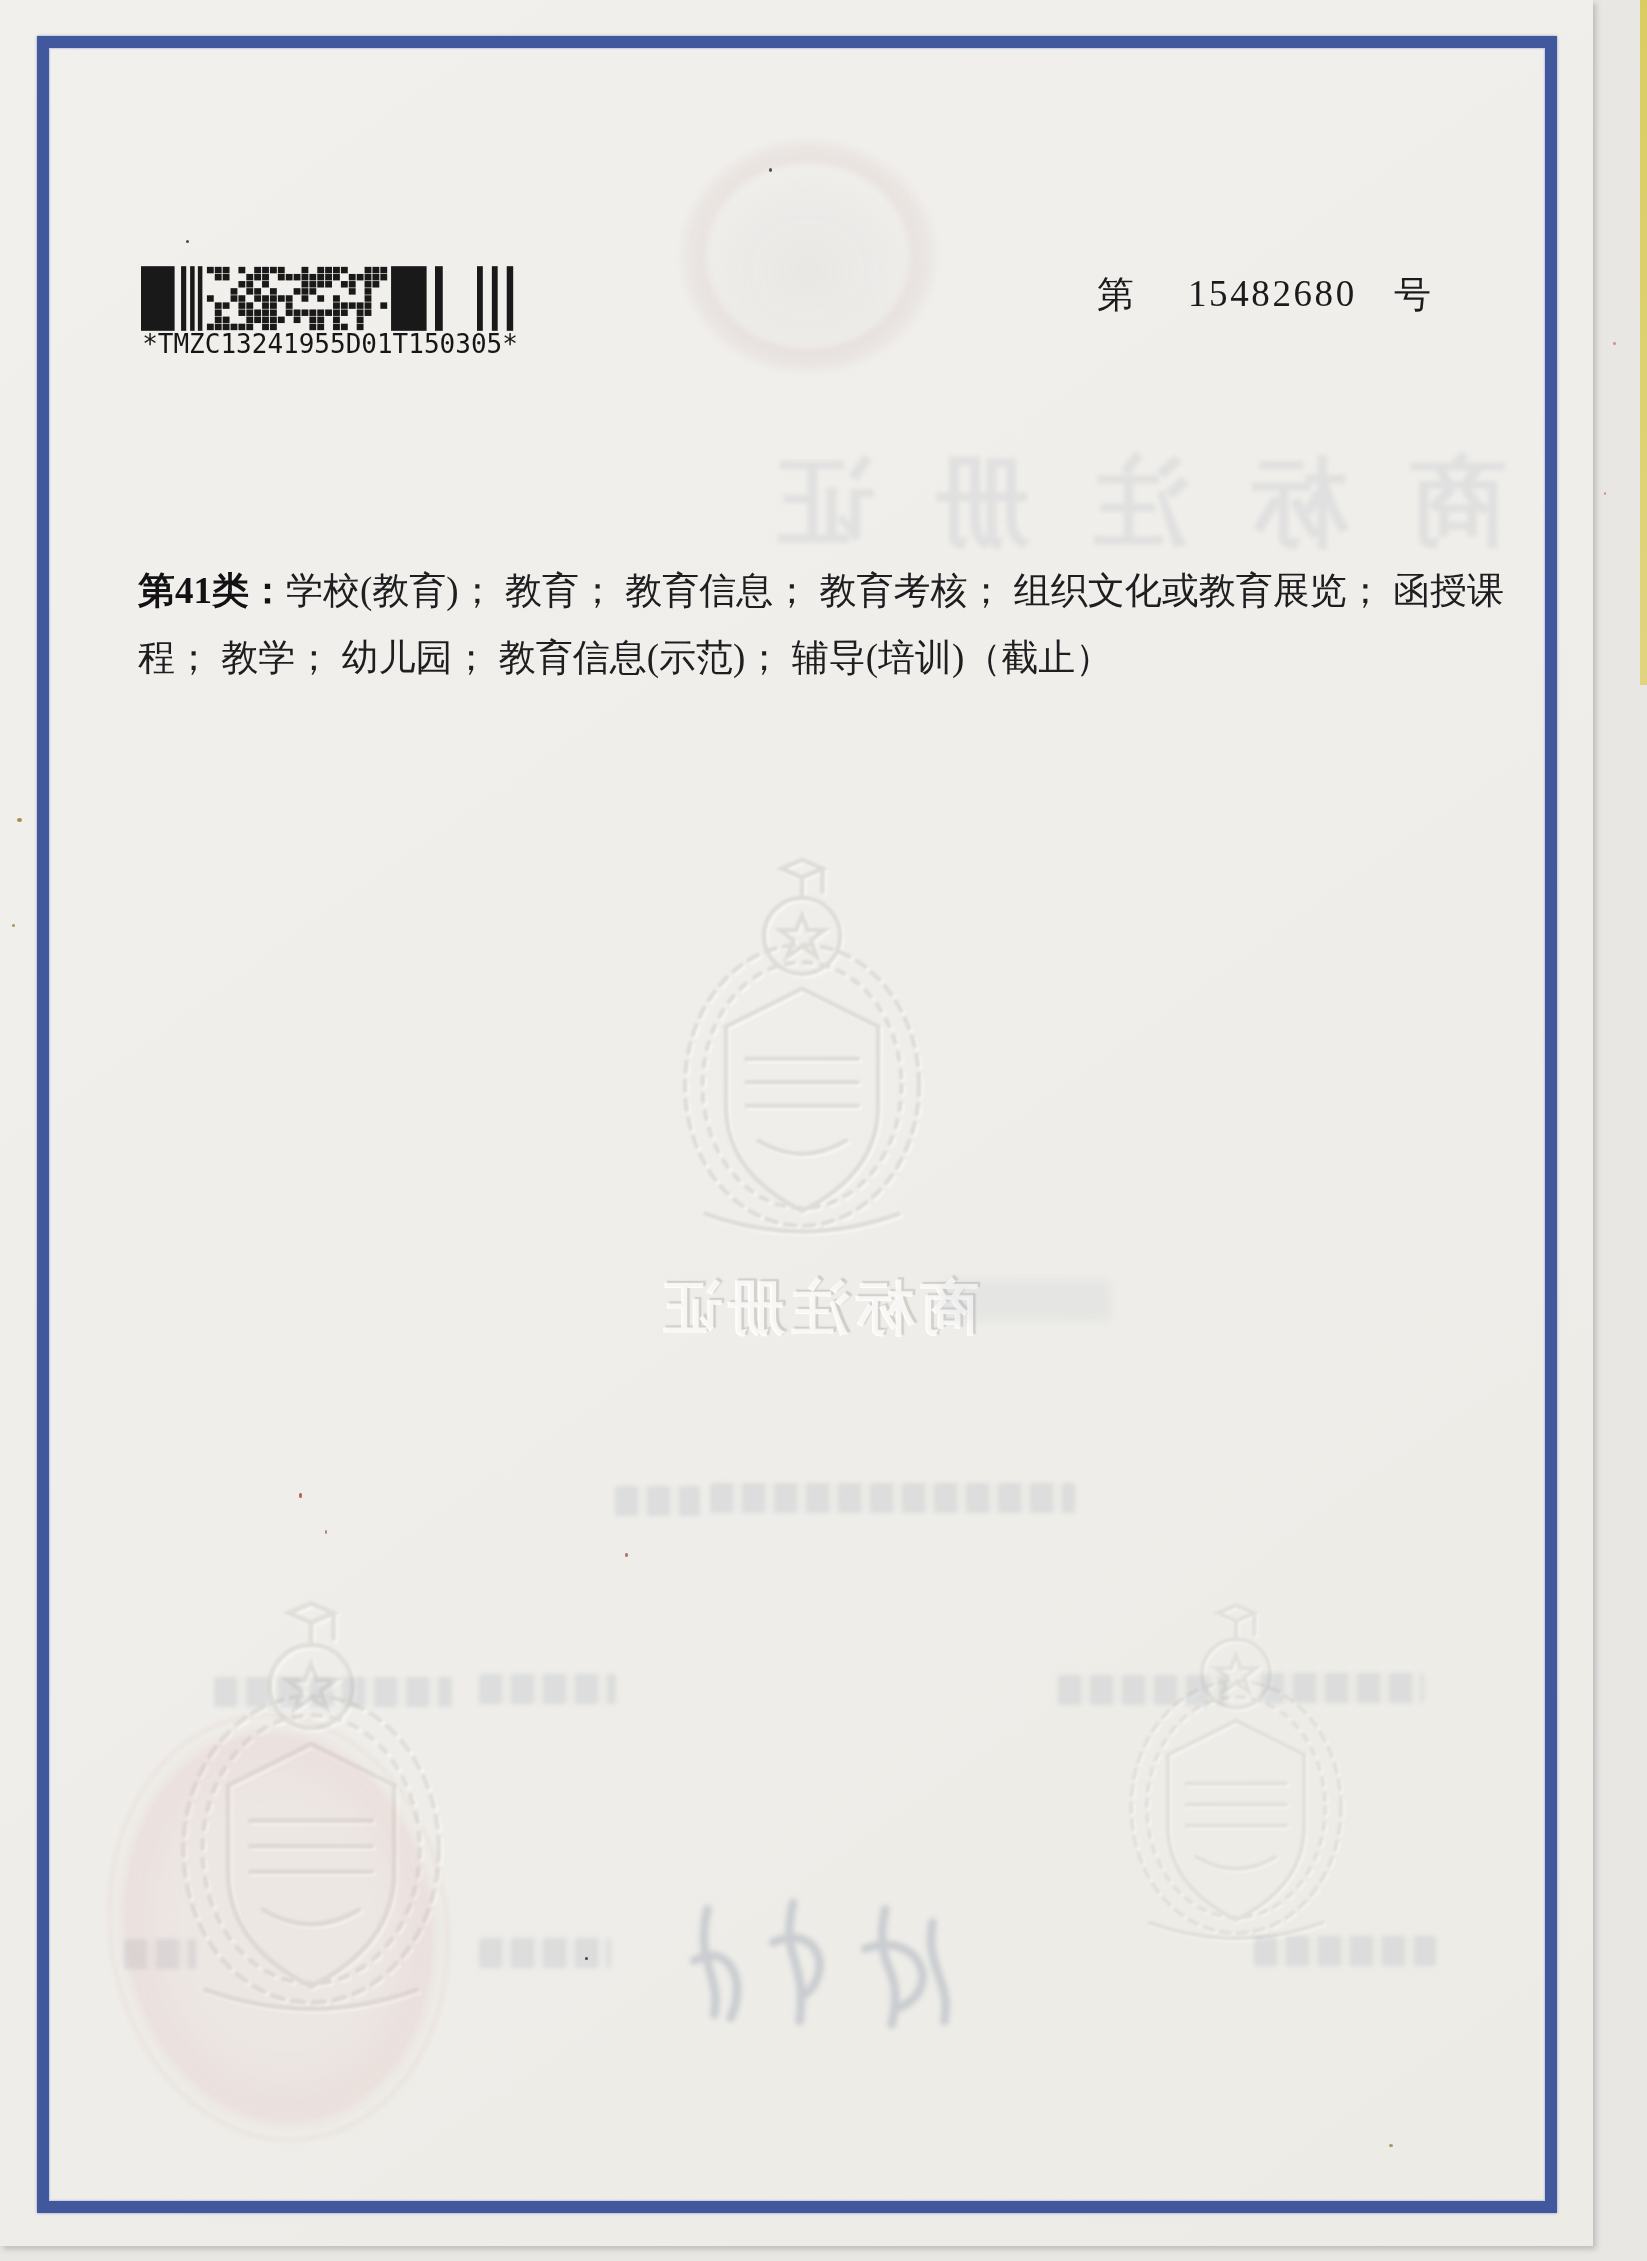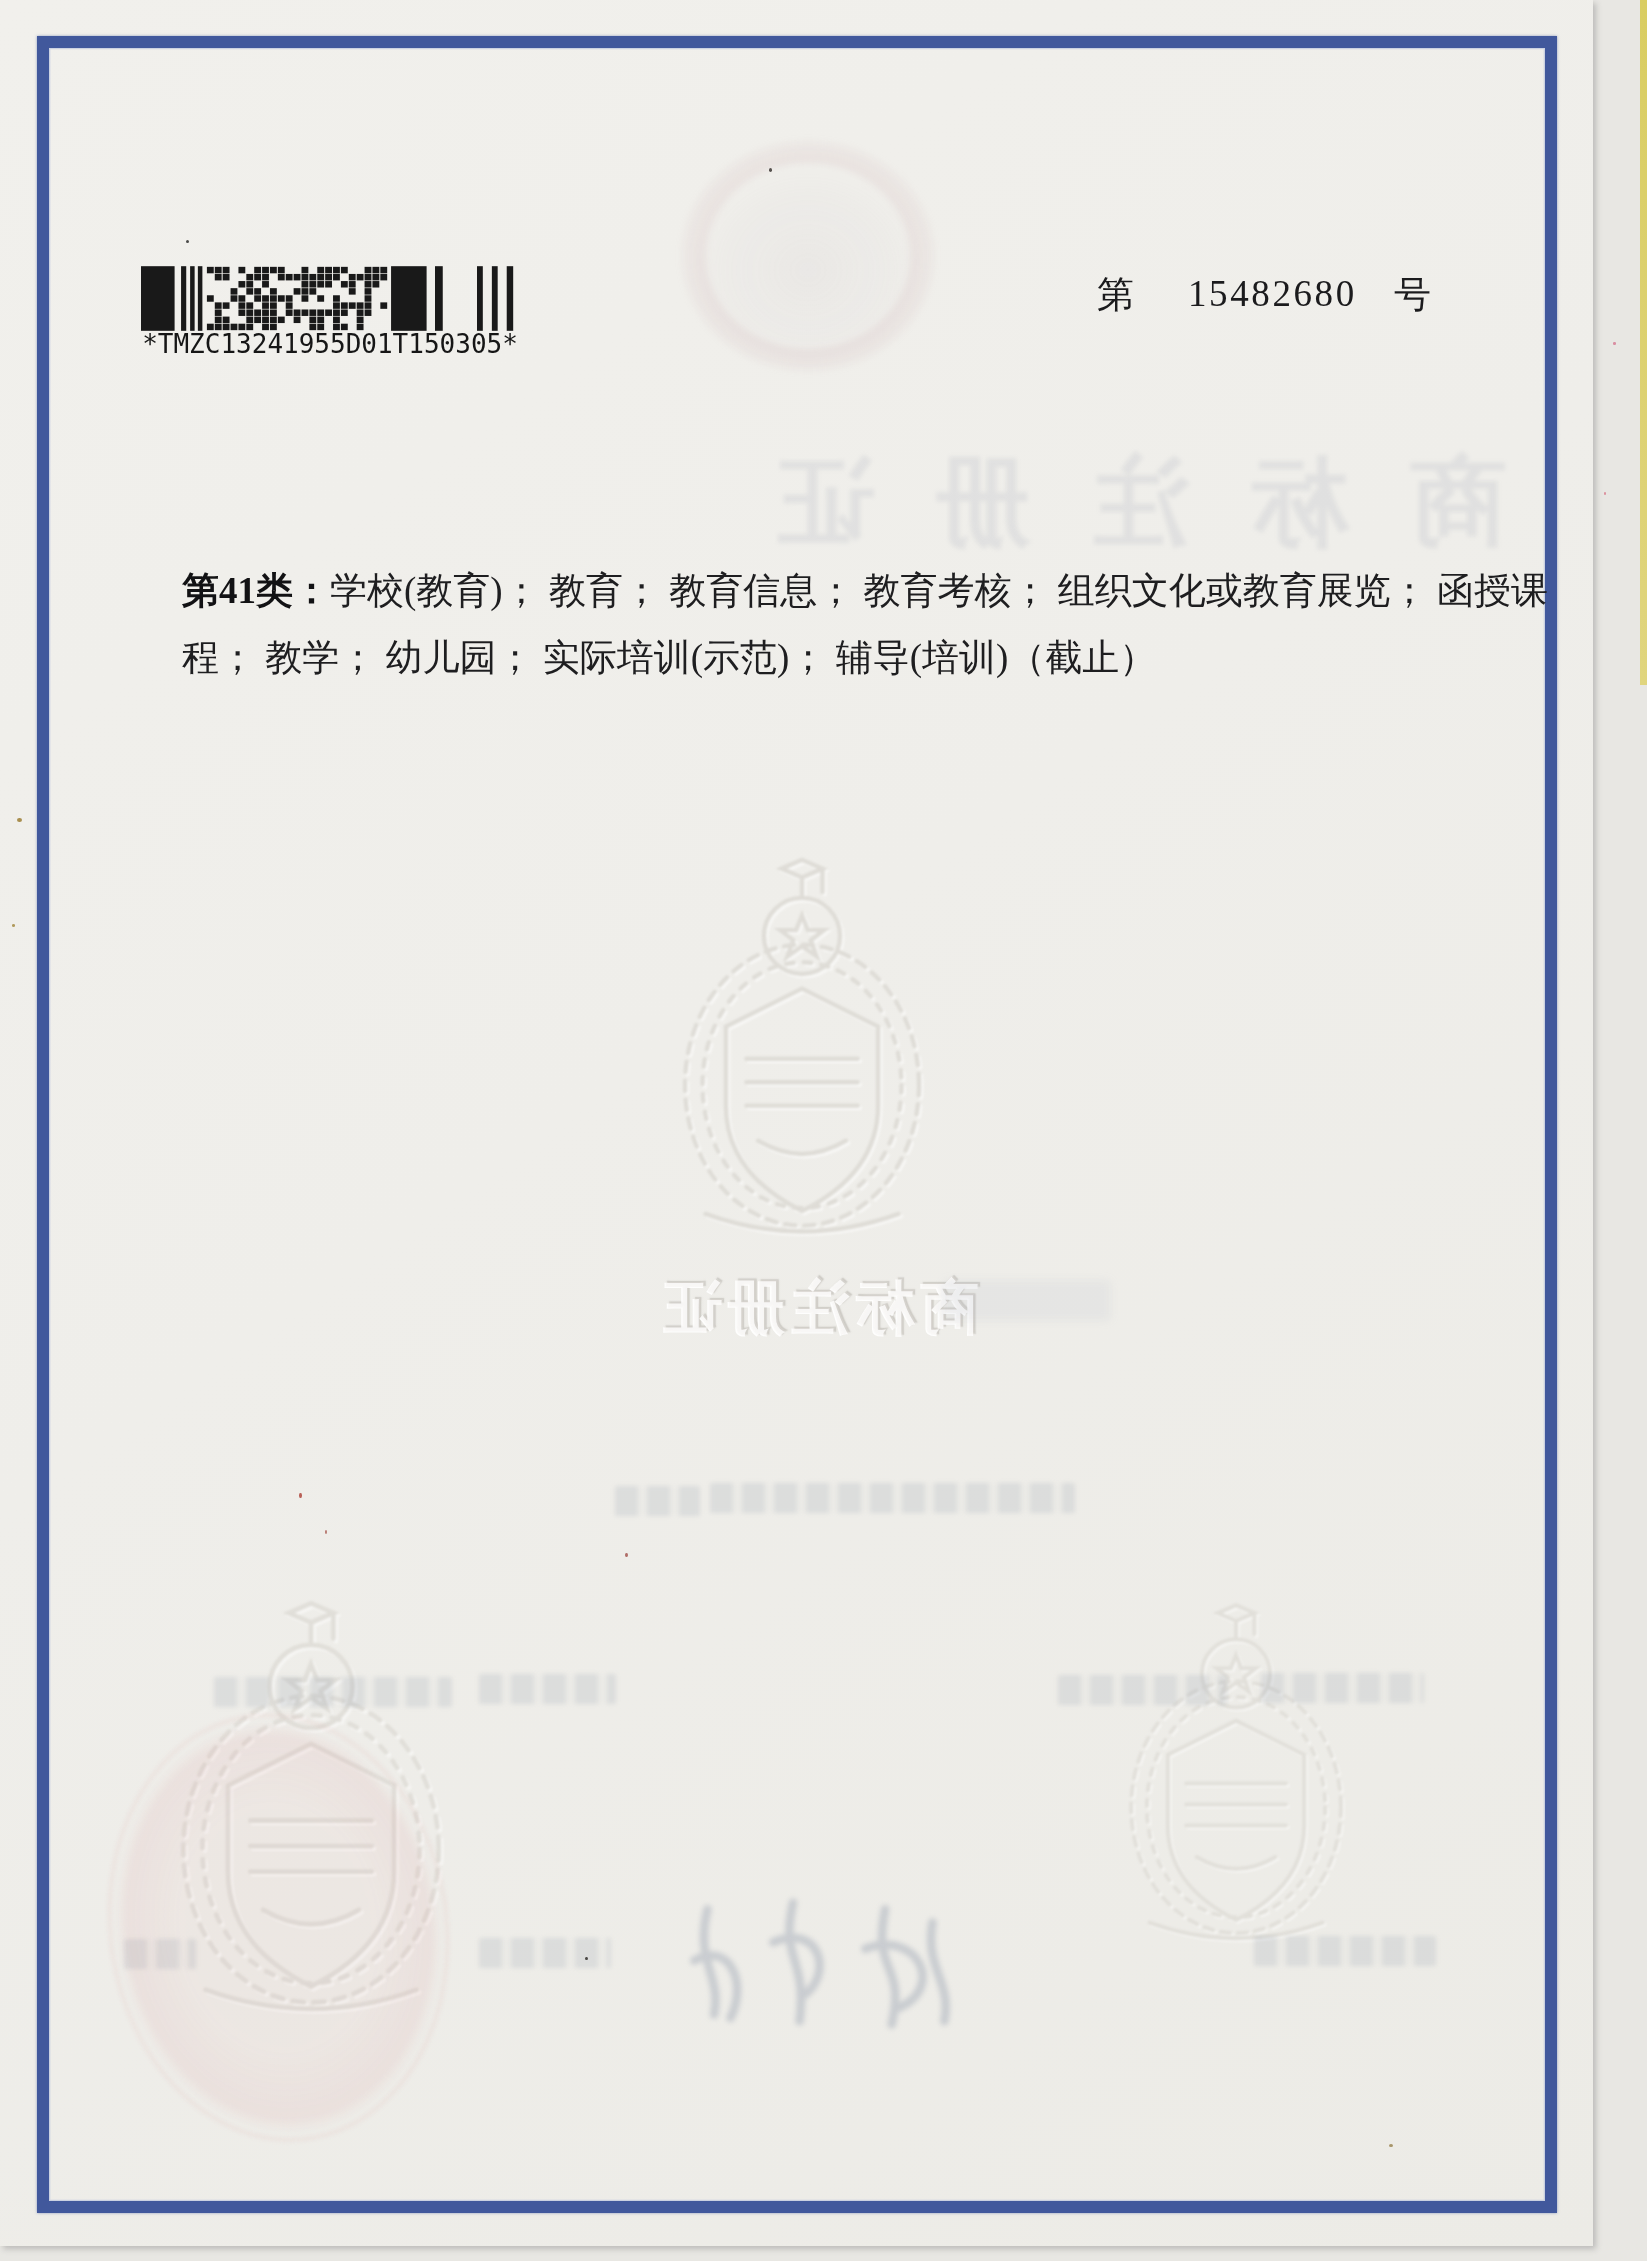--- a/index.html
+++ b/index.html
@@ -44,21 +44,21 @@
   .cert-no .p{left:1097px;top:275px;}
   .cert-no .v{left:1188px;top:274px;letter-spacing:2.6px;}
   .cert-no .s{left:1394px;top:275px;}
   .heading{
     position:absolute;left:138px;top:483px;
     font-size:43px;line-height:50px;font-weight:700;color:#141416;letter-spacing:1.3px;
     white-space:nowrap;
   }
   .body-text{
     position:absolute;left:138px;top:557px;width:1414px;
-    font-size:37px;line-height:67px;color:#1e1e20;margin-left:44px;
+    font-size:37px;line-height:67px;color:#1e1e20;
   }
   .body-text .cls{font-weight:700;color:#121214;}
   .body-text .ln{white-space:nowrap;}
   
   .emblem-ghost{
     position:absolute;left:619px;top:84px;width:378px;height:358px;border-radius:50%;
     background:
       radial-gradient(closest-side at 50% 48%, rgba(205,170,175,0) 52%, rgba(198,163,168,0.16) 56%, rgba(198,163,168,0.10) 64%, rgba(198,163,168,0) 69%),
       radial-gradient(closest-side at 50% 52%, rgba(183,173,184,0.10), rgba(183,173,184,0.04) 45%, rgba(183,173,184,0) 62%);
     filter:blur(2.6px);
@@ -271,21 +271,21 @@
 
     <div class="cert-no">
       <span class="p">第</span>
       <span class="v">15482680</span>
       <span class="s">号</span>
     </div>
 
 
     <div class="body-text">
       <div class="ln"><span class="cls">第41类：</span><span>学校(教育)； 教育； 教育信息； 教育考核； 组织文化或教育展览； 函授课</span></div>
-      <div class="ln">程； 教学； 幼儿园； 实际培训(示范)； 辅导(培训)（截止）</div>
+      <div class="ln">程； 教学； 幼儿园； 教育信息(示范)； 辅导(培训)（截止）</div>
     </div>
 
     <div class="seal" style="left:654px;top:854px;width:296px;height:395px;opacity:.55;">
       <svg viewBox="0 0 200 270">
         <use href="#emb-sh" stroke="#ffffff" transform="translate(1.6,1.6)" opacity="0.95"></use>
         <use href="#emb-sh" stroke="#d2cfc8"></use>
       </svg>
     </div>
 
     <div class="seal" style="left:134px;top:1597px;width:354px;height:431px;opacity:.5;">

